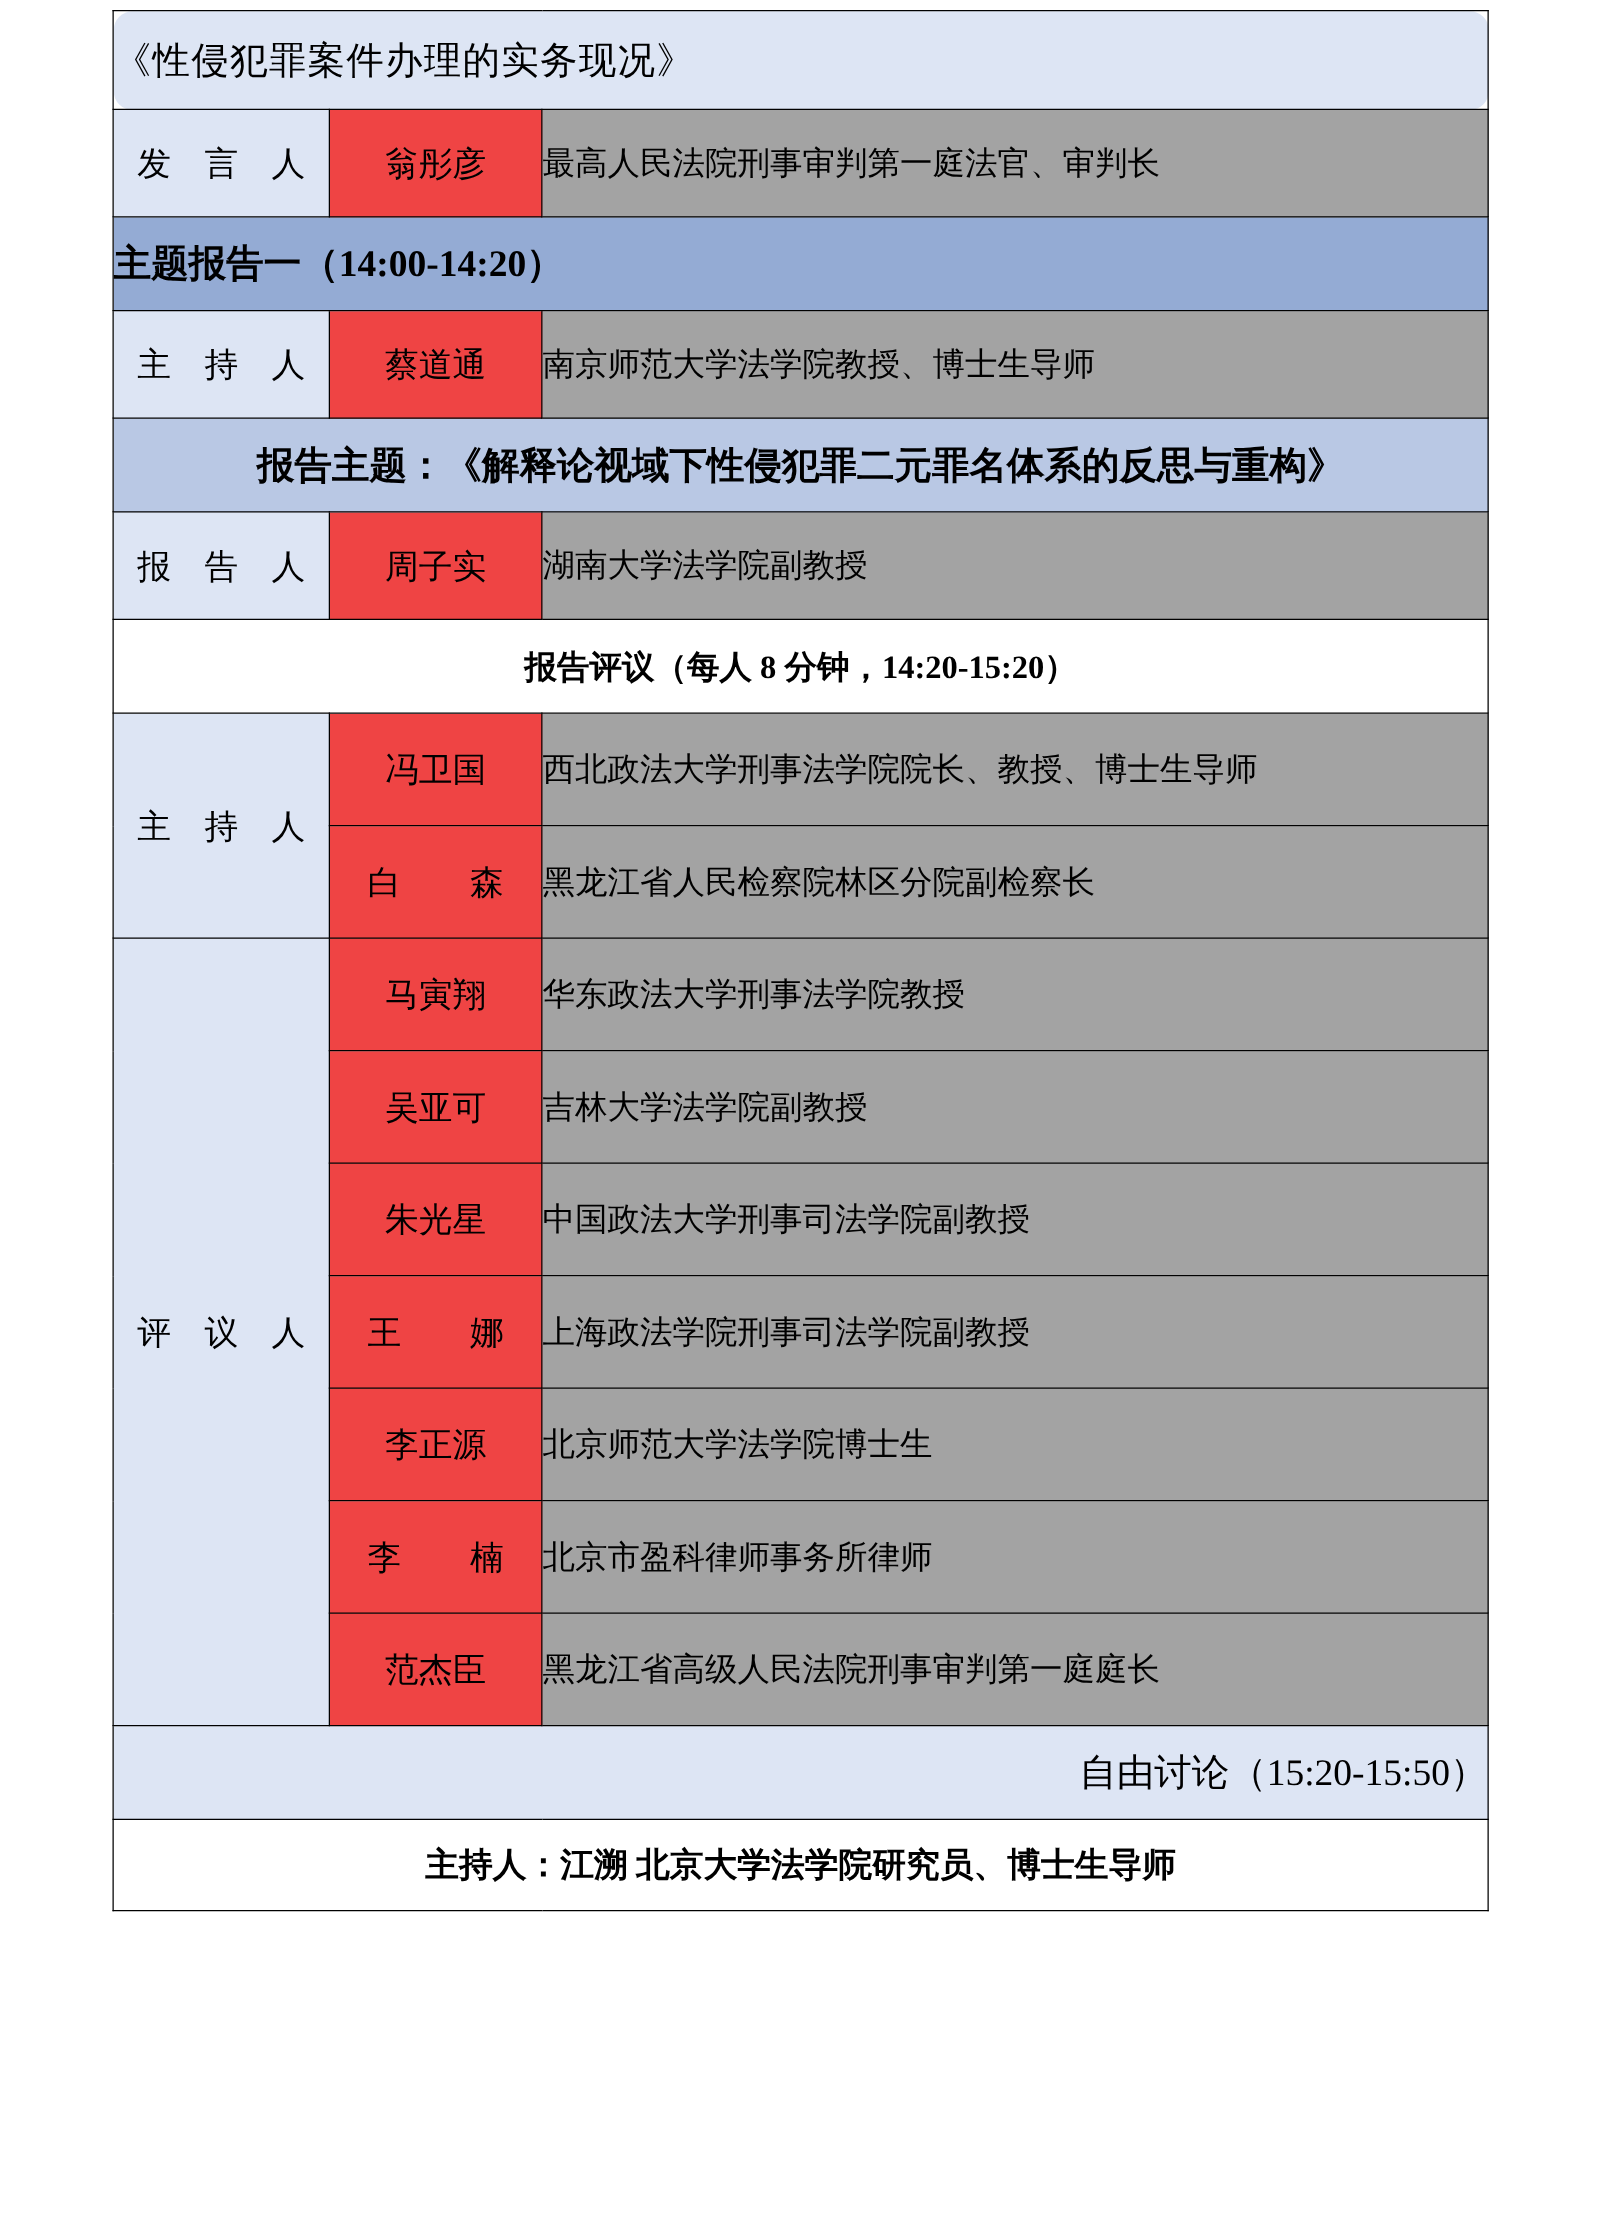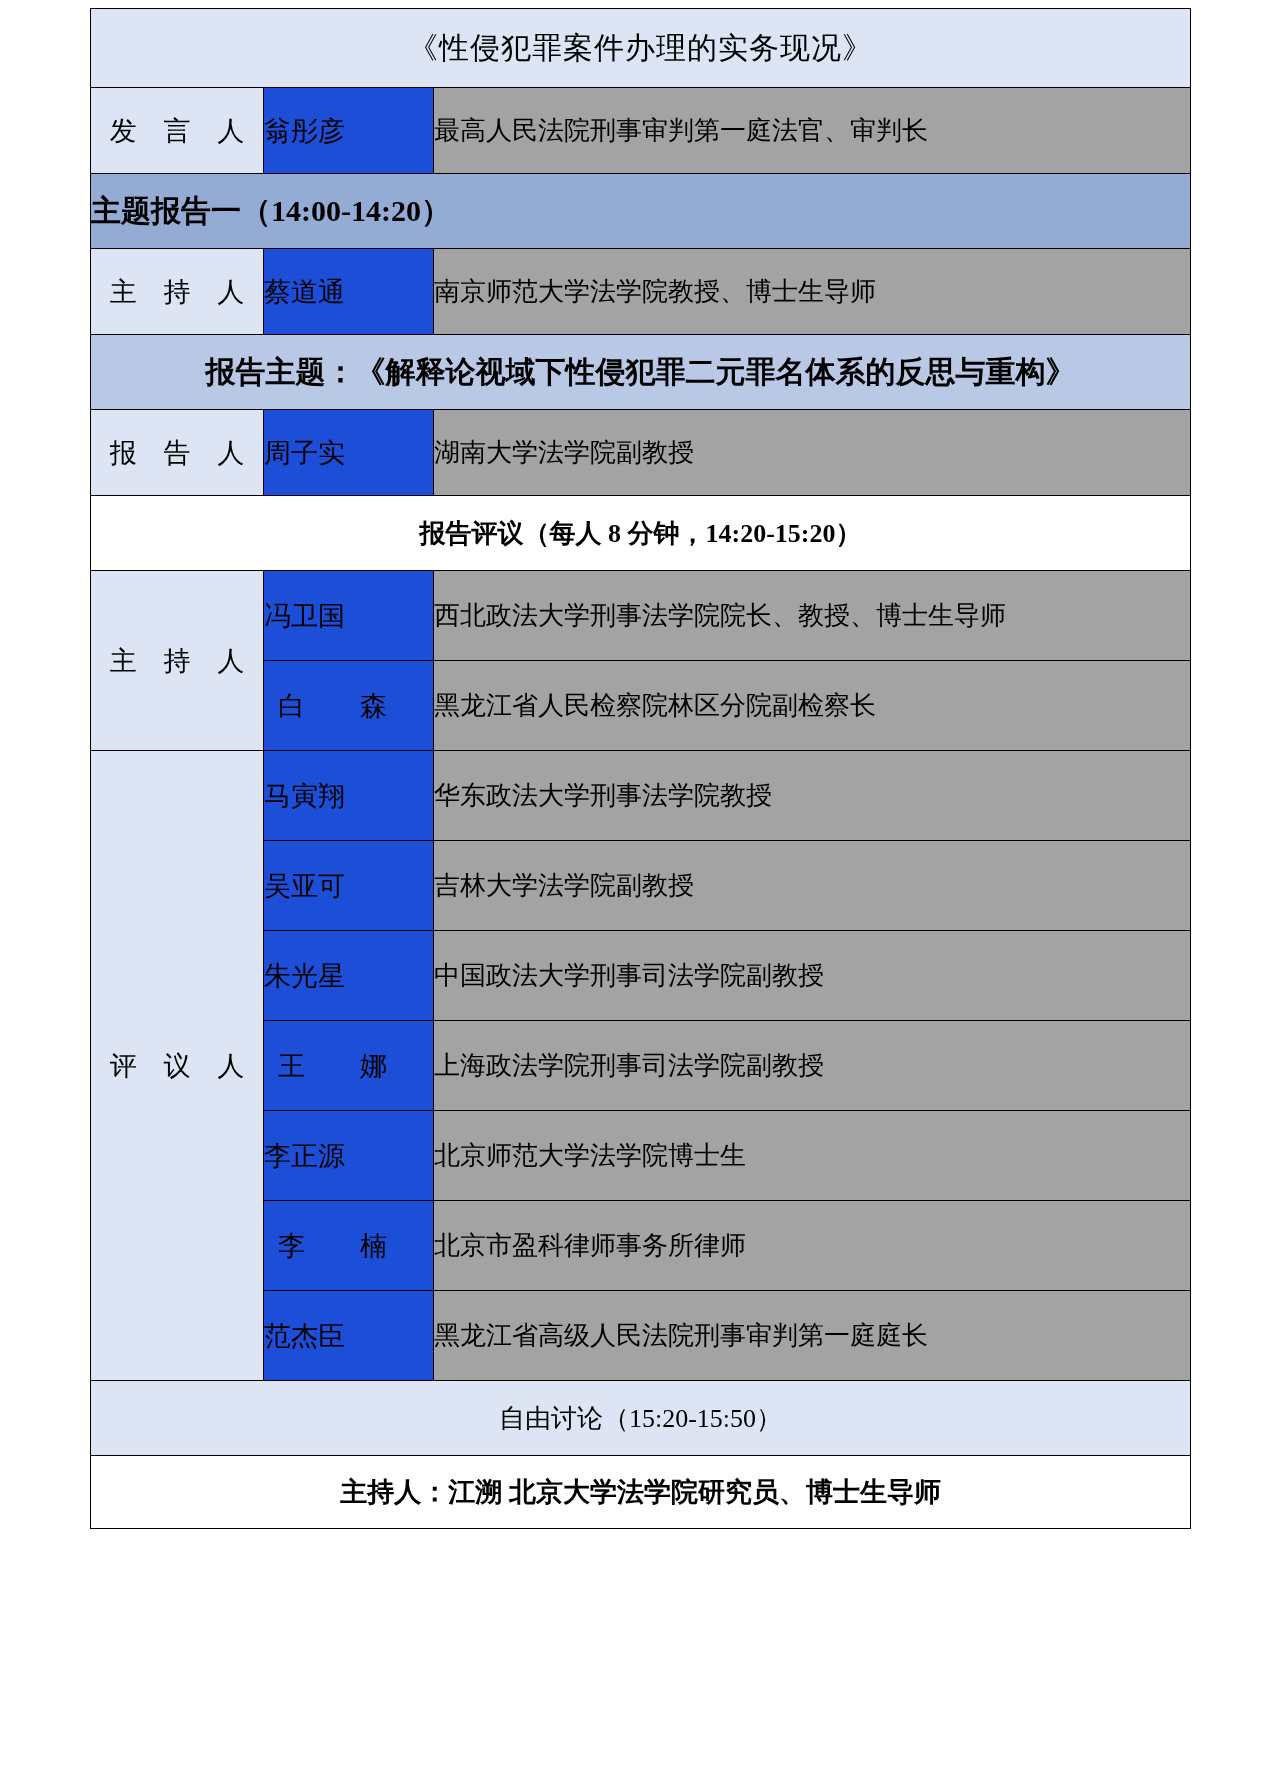--- a/index.html
+++ b/index.html
@@ -29,24 +29,25 @@
     vertical-align: middle;
     padding: 0;
   }
   
   col.c-role { width: 173px; }
   col.c-name { width: 170px; }
   col.c-desc { width: 757px; }
 
   .band-title {
     background: #dde5f4;
-    text-align: center;
+    text-align: left;
     font-size: 30px;
     height: 78px;
     letter-spacing: 1px;
+    border-radius: 15px;
   }
   .band-section {
     background: #94abd4;
     text-align: left;
     font-size: 30px;
     font-weight: bold;
     height: 74px;
   }
   .band-topic {
     background: #b9c8e4;
@@ -57,40 +58,41 @@
   }
   .band-plain {
     background: #ffffff;
     text-align: center;
     font-size: 26px;
     font-weight: bold;
     height: 74px;
   }
   .band-free {
     background: #dde5f4;
-    text-align: center;
-    font-size: 26px;
+    text-align: right;
+    font-size: 30px;
     height: 74px;
   }
   .band-host {
     background: #ffffff;
     text-align: center;
     font-size: 27px;
     font-weight: bold;
     height: 72px;
   }
   .role-cell {
     background: #dde5f4;
     text-align: center;
     font-size: 27px;
     letter-spacing: 10px;
     text-indent: 10px;
   }
   .name-cell {
-    background: #1d4ed8;
+    background: #ef4444;
+    text-align: center;
     font-size: 27px;
   }
   .desc-cell {
     background: #a3a3a3;
     font-size: 26px;
     padding-left: 22px;
   }
   .row-h {
     height: 86px;
   }

